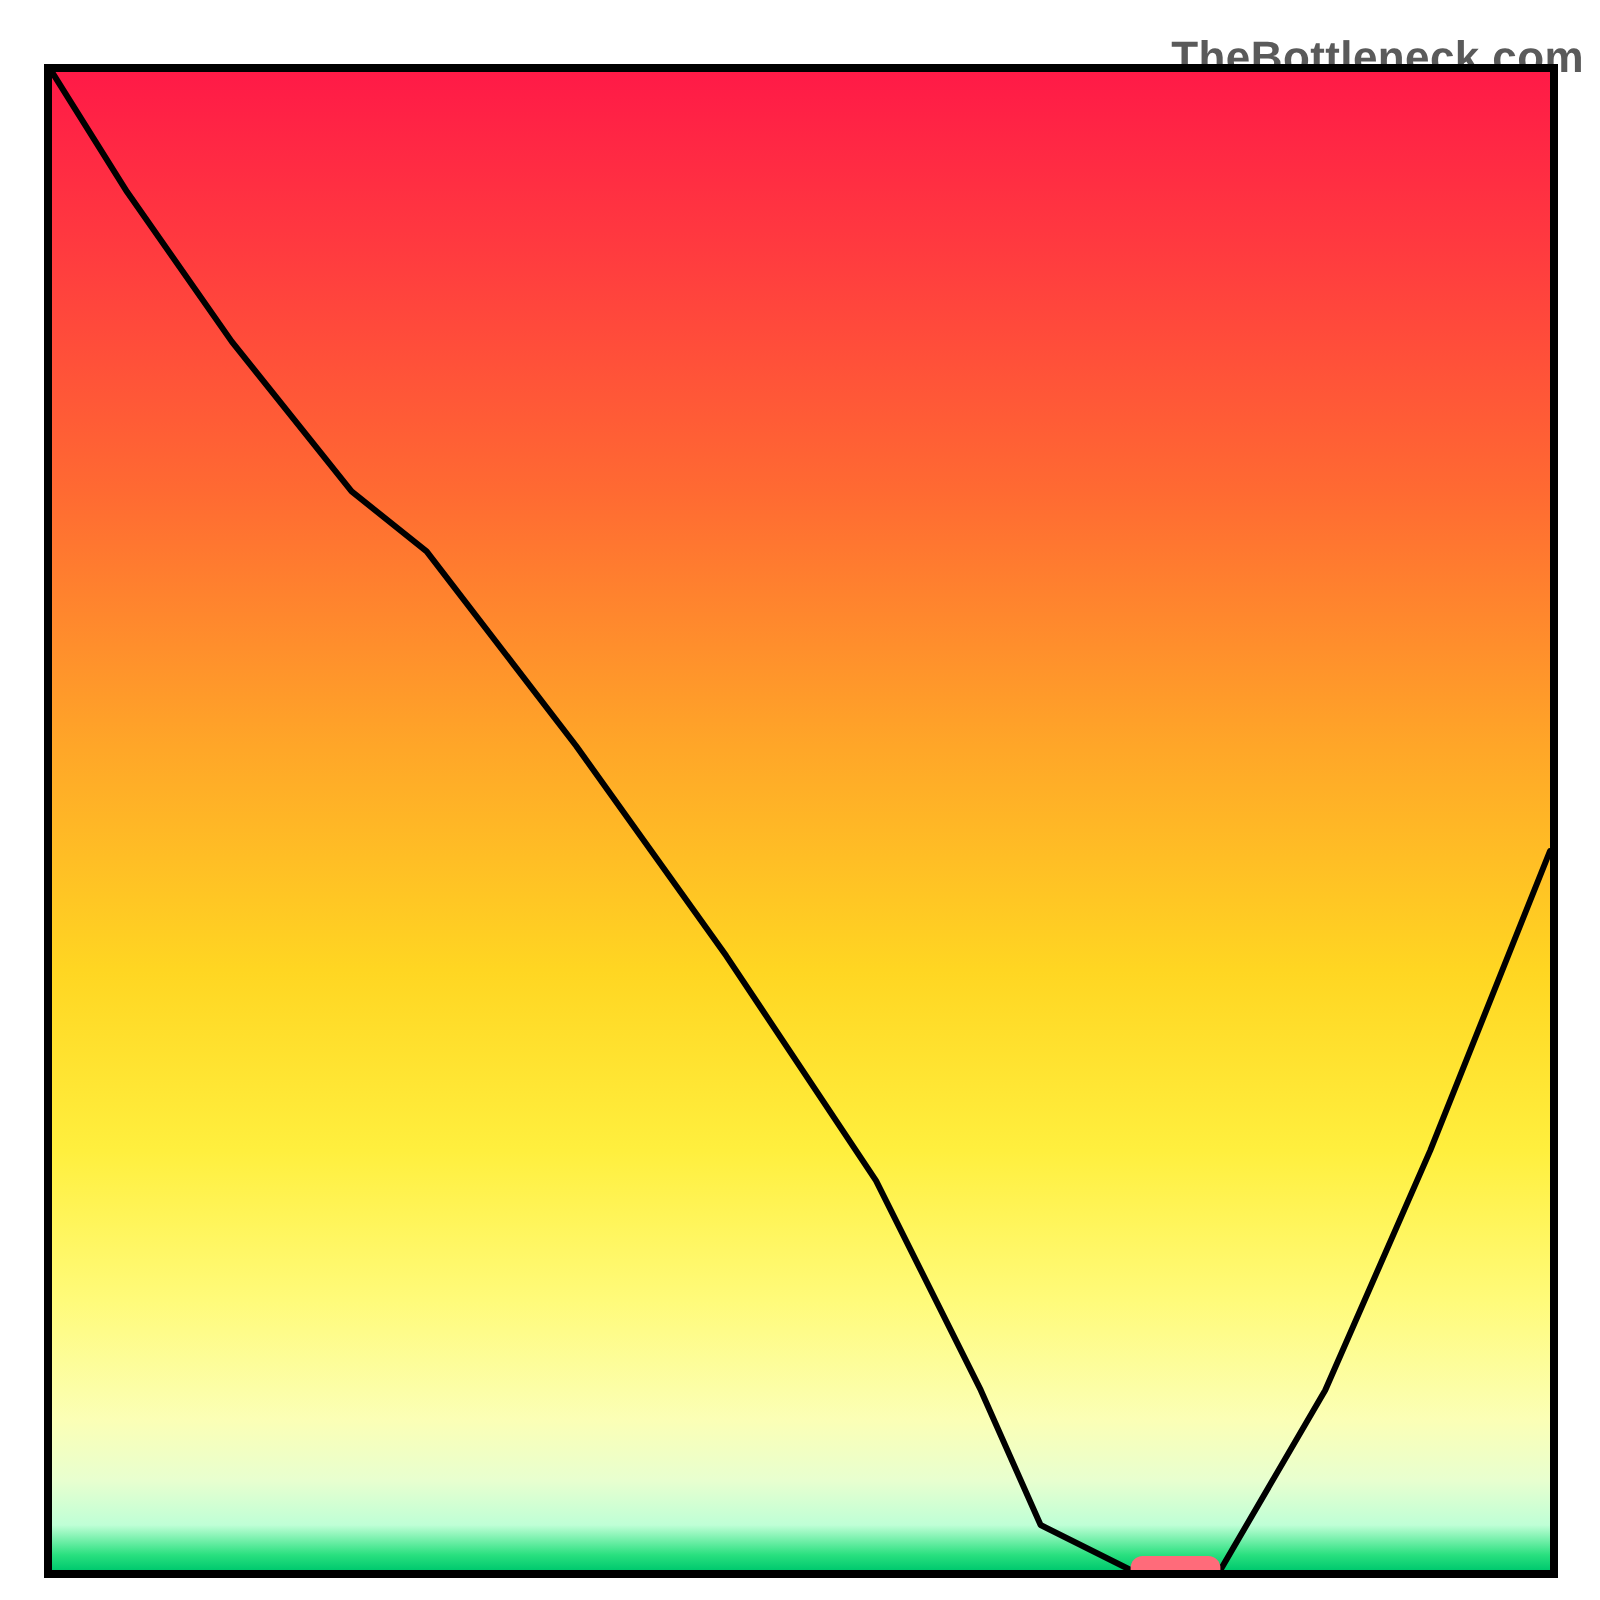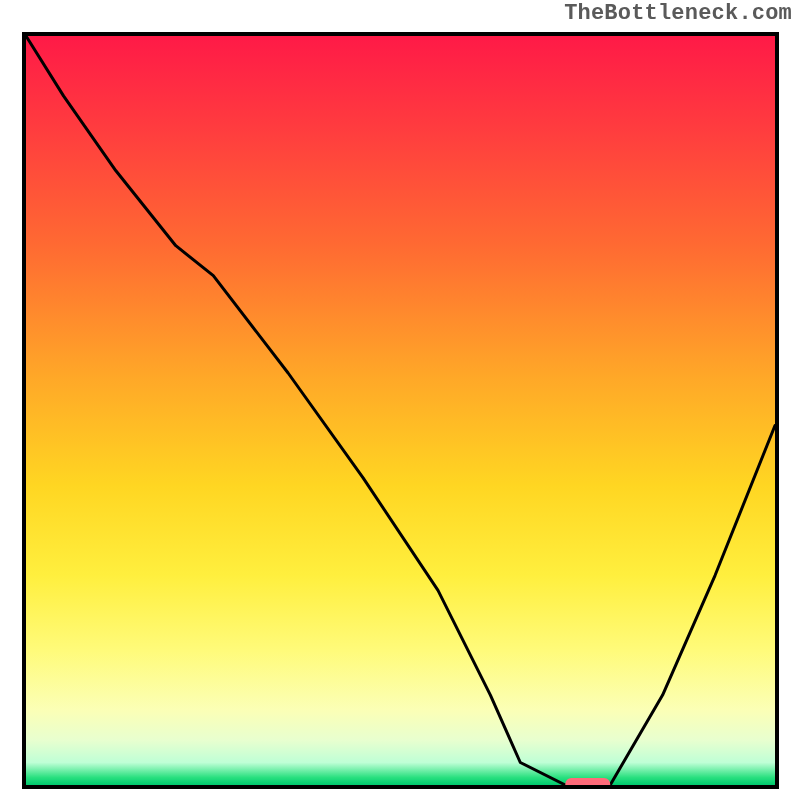--- a/index.html
+++ b/index.html
@@ -1,23 +1,23 @@
 <!DOCTYPE html>
 <html><head>
 <meta charset="utf-8">
 <style>
   * { margin: 0; padding: 0; box-sizing: border-box; }
   html, body { width: 800px; height: 800px; overflow: hidden; background: #fff; }
   .wrap { width: 800px; height: 800px; position: relative; }
 
   .header-link {
     position: absolute;
-    top: 1px;
+    top: 16px;
     right: 8px;
-    font-family: Liberation Mono, monospace;
+    font-family: Liberation Sans, sans-serif;
     font-size: 22px;
     font-weight: 600;
     color: #5a5a5a;
     letter-spacing: 0.2px;
   }
 
   .framebox {
     position: absolute;
     left: 22px;
     top: 32px;

